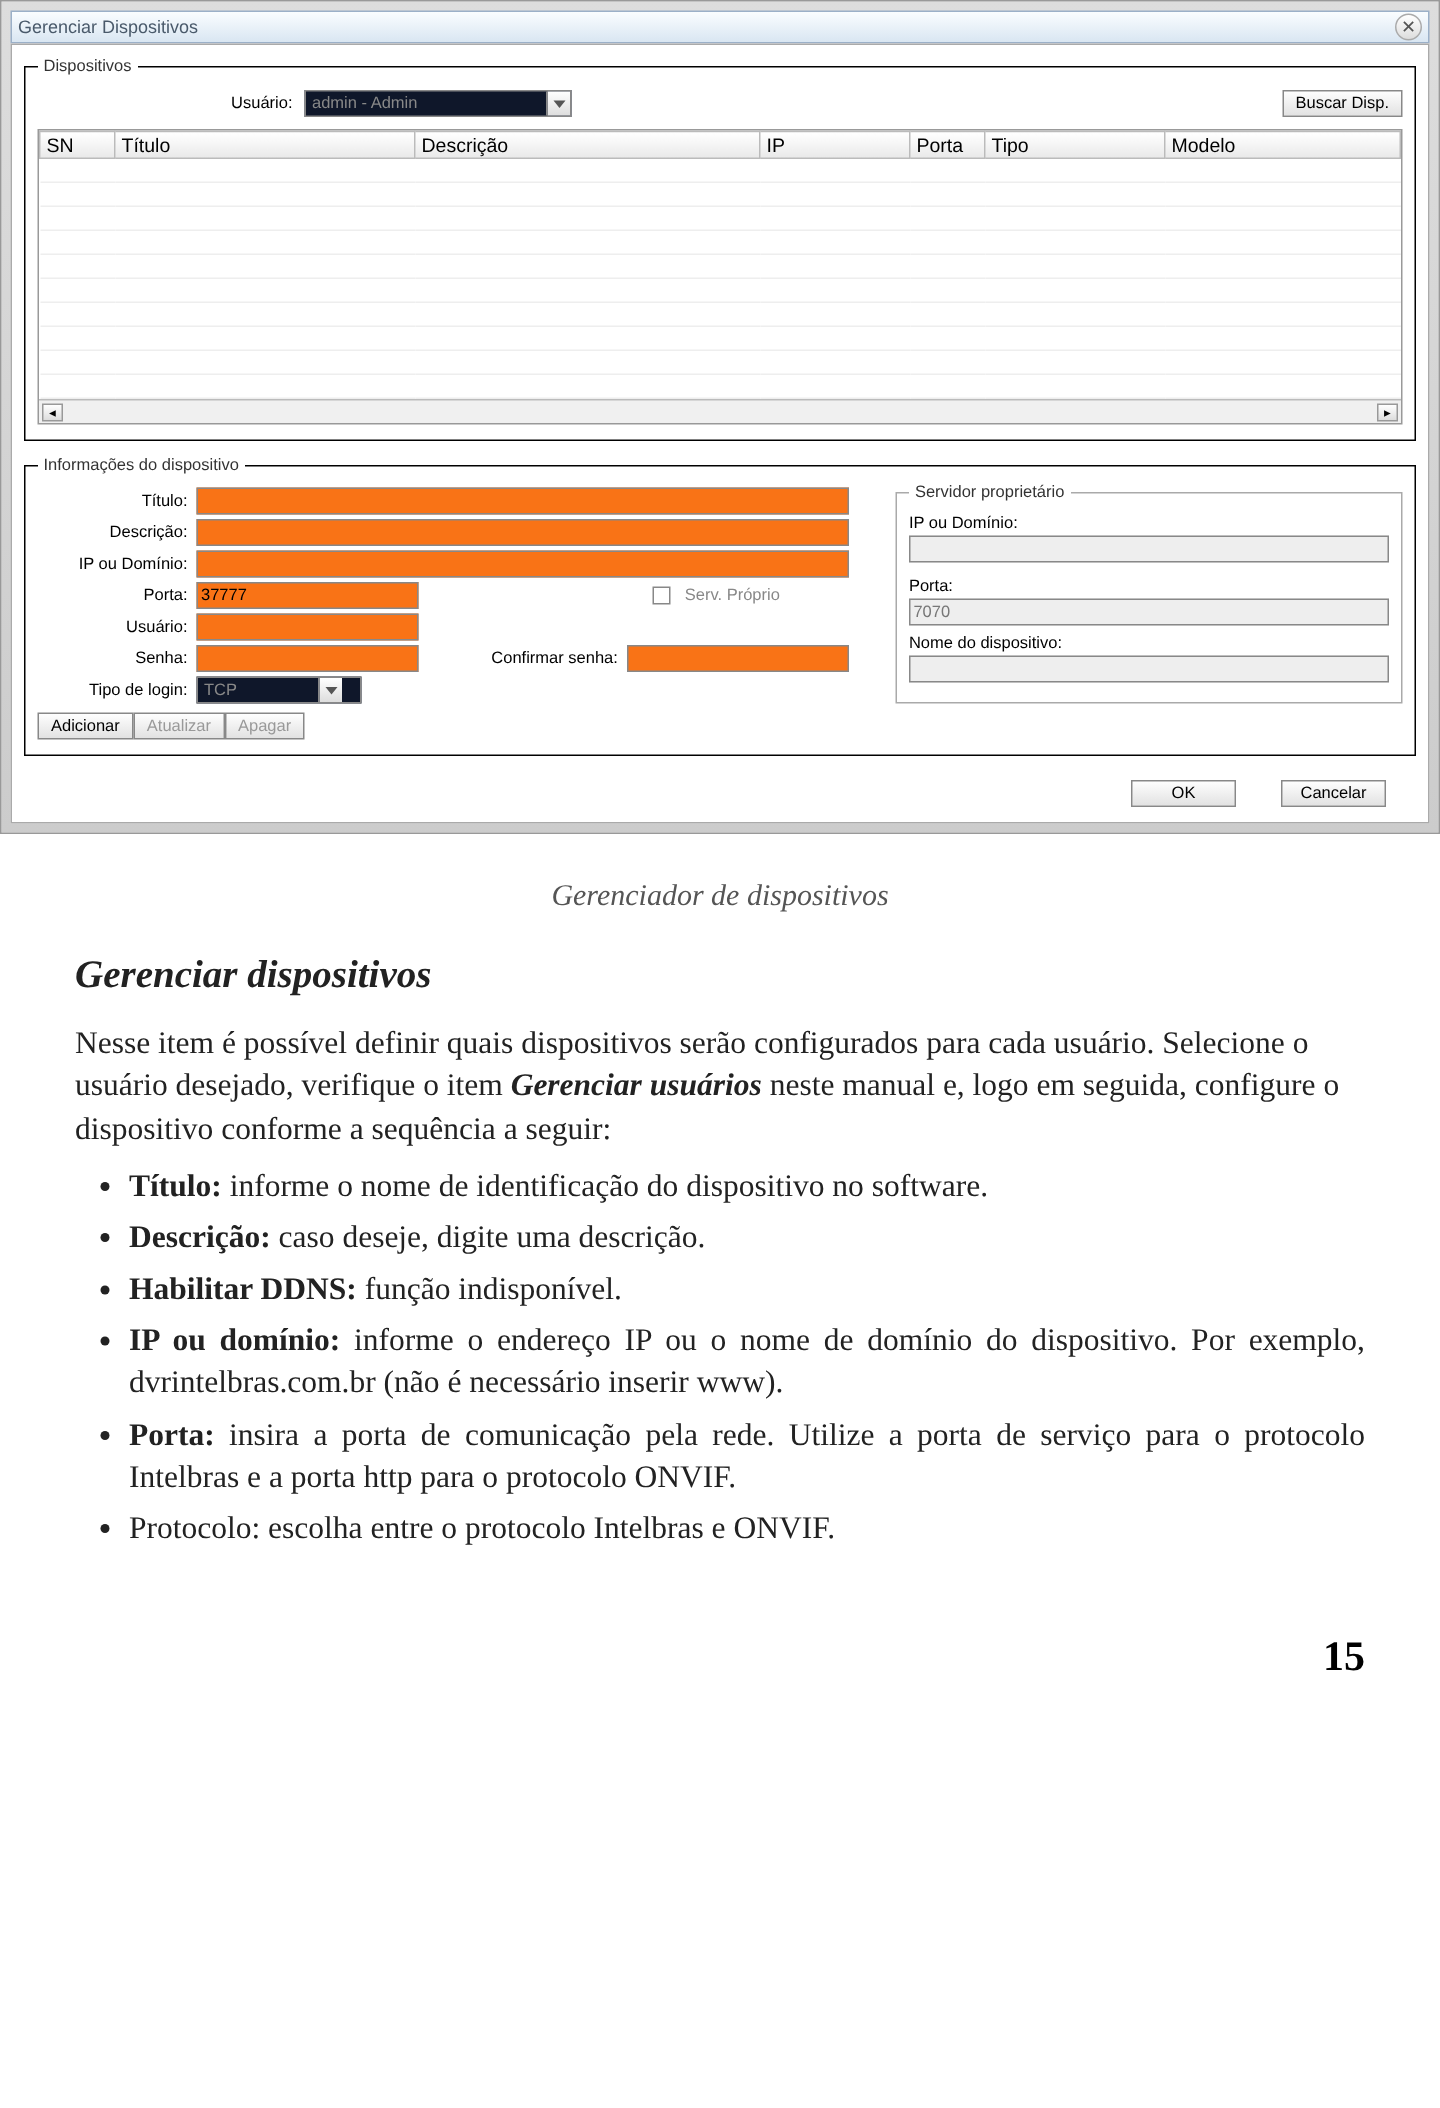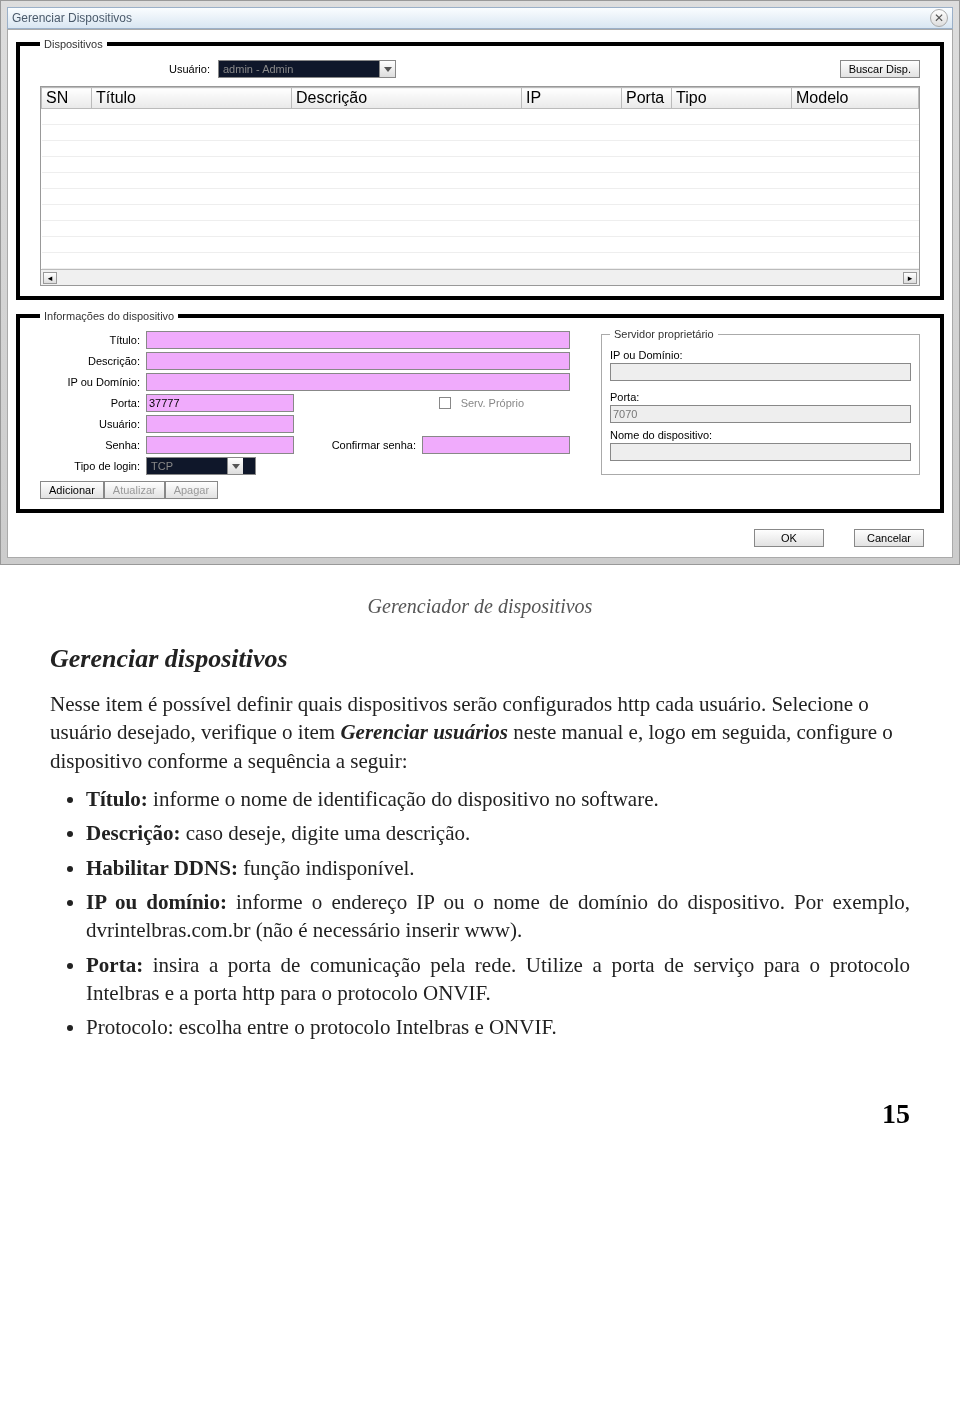--- a/index.html
+++ b/index.html
@@ -7,37 +7,37 @@
   
   
   .app-wrap { background: linear-gradient(#ddd,#ccc); padding: 6px; border: 1px solid #999; }
   .titlebar { display:flex; align-items:center; height:22px; padding:0 4px;
     background: linear-gradient(#fafdff,#d9e6f2); border:1px solid #9bb0c8; font-size:12px; color:#4a5a6b;}
   .titlebar .spacer { flex:1; }
   .titlebar .close { width:18px;height:18px;border:1px solid #aaa;border-radius:10px;
     background:linear-gradient(#fff,#ddd); display:flex;align-items:center;justify-content:center;
     font-size:12px;color:#555;cursor:pointer;}
   .inner { background:#fff; border:1px solid #aaa; padding:8px; }
-  fieldset { border:4px solid #000000; padding:6px 20px 10px; margin-bottom:10px; position:relative; font-size:11px;}
+  fieldset { border:1px solid #000000; padding:6px 8px 10px; margin-bottom:10px; position:relative; font-size:11px;}
   legend { padding:0 4px; font-size:11px; color:#333;}
   .toprow { display:flex; align-items:center; gap:8px; margin:4px 0 8px; }
   .toprow .lbl { width:170px; text-align:right;}
-  .sel, .inp { border:1px solid #888; background:#f0abfc; height:18px; font-size:11px; padding:0 2px;}
+  .sel, .inp { border:1px solid #888; background:#f97316; height:18px; font-size:11px; padding:0 2px;}
   .sel.dis, .inp.dis { background:#eee; color:#777; }
   .dd { display:inline-flex; align-items:center; border:1px solid #888; height:18px; background:#fff;}
   .dd span.val { padding:0 4px; font-size:11px; min-width:160px; display:inline-block;}
   .dd .arrow { width:16px;height:16px;border-left:1px solid #888;
     display:flex;align-items:center;justify-content:center;
     background:linear-gradient(#fff,#ddd);}
   .dd.dis { background:#0f172a; }
   .dd.dis span.val { color:#888; }
   .btn { border:1px solid #888; background:linear-gradient(#fefefe,#e2e2e2);
     font-size:11px; padding:1px 8px; height:18px; cursor:pointer;}
   .btn.dis { color:#999; }
-  table.grid { width:100%; border-collapse:collapse; font-size:16px; }
+  table.grid { width:100%; border-collapse:collapse; font-size:13px; }
   table.grid th { border:1px solid #bbb; background:linear-gradient(#fff,#e9e9e9);
     font-weight:normal; text-align:left; padding:1px 4px; height:16px;}
   table.grid td { border-bottom:1px solid #eee; height:16px;}
   .gridwrap { border:1px solid #999; }
   .hscroll { height:16px; border-top:1px solid #bbb; background:#f0f0f0;
     display:flex; justify-content:space-between; align-items:center; padding:0 2px;}
   .hscroll .ar { width:14px;height:12px;border:1px solid #999;background:linear-gradient(#fff,#ddd);
     display:flex;align-items:center;justify-content:center;font-size:9px;}
   
   .infocols { display:flex; gap:20px; }
@@ -271,21 +271,21 @@
       <button class="btn" style="width:70px">OK</button>
       <button class="btn" style="width:70px">Cancelar</button>
     </div>
   </div>
 </div>
 
 <div class="doc">
   <div class="caption">Gerenciador de dispositivos</div>
   <div class="h2">Gerenciar dispositivos</div>
   <p class="para">
-    <span>Nesse item é possível definir quais dispositivos serão configurados http cada usuário. Selecione o usuário desejado, verifique o item </span><span class="it">Gerenciar usuários</span><span> neste manual e, logo em seguida, configure o dispositivo conforme a sequência a seguir:</span>
+    <span>Nesse item é possível definir quais dispositivos serão configurados para cada usuário. Selecione o usuário desejado, verifique o item </span><span class="it">Gerenciar usuários</span><span> neste manual e, logo em seguida, configure o dispositivo conforme a sequência a seguir:</span>
   </p>
   <ul class="bul">
     <li><b>Título:</b><span> informe o nome de identificação do dispositivo no software.</span></li>
     <li><b>Descrição:</b><span> caso deseje, digite uma descrição.</span></li>
     <li><b>Habilitar DDNS:</b><span> função indisponível.</span></li>
     <li><b>IP ou domínio:</b><span> informe o endereço IP ou o nome de domínio do dispositivo. Por exemplo, </span><span class="it">dvrintelbras.com.br</span><span> (não é necessário inserir www).</span></li>
     <li><b>Porta:</b><span> insira a porta de comunicação pela rede. Utilize a porta de serviço para o protocolo Intelbras e a porta http para o protocolo ONVIF.</span></li>
     <li>Protocolo: escolha entre o protocolo Intelbras e ONVIF.</li>
   </ul>
 </div>

